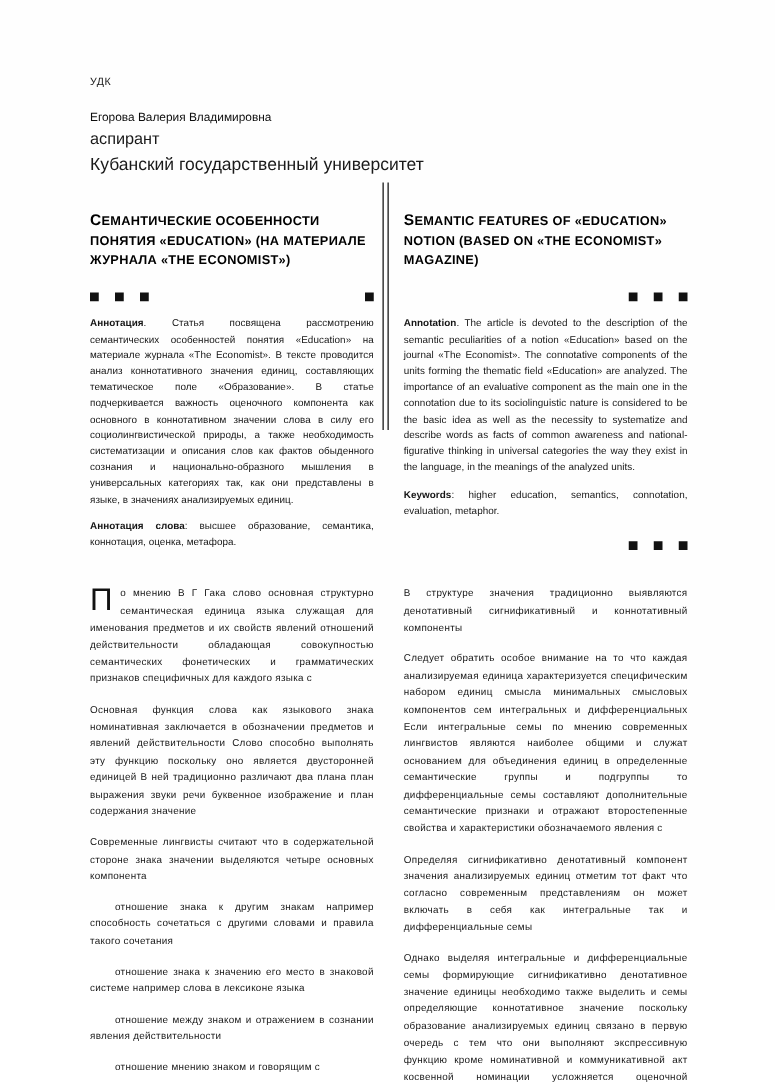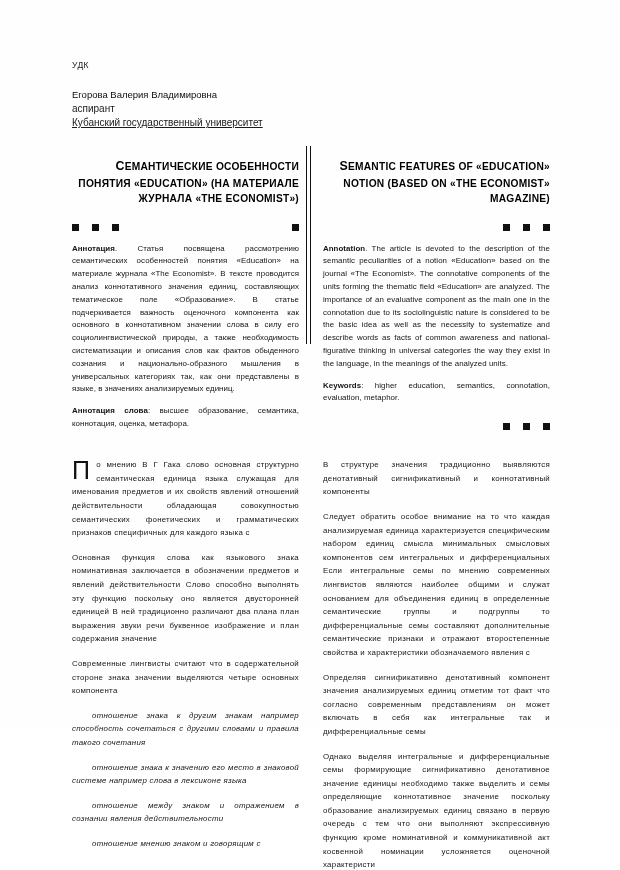--- a/index.html
+++ b/index.html
@@ -38,29 +38,28 @@
     color: #1a1a1a;
     margin-bottom: 19px;
   }
   .author {
     font-size: 9.5px;
     font-weight: normal;
     color: #0d0d0d;
     line-height: 1.35;
   }
   .author-role {
-    font-size: 10px;
+    font-size: 13px;
     color: #1a1a1a;
     line-height: 1.45;
   }
   .author-affil {
-    font-size: 10px;
+    font-size: 14px;
     color: #1a1a1a;
     line-height: 1.45;
-    text-decoration: underline;
   }
 
   
   .cols {
     display: flex;
     gap: 24px;
     margin-top: 26px;
   }
   .col {
     width: 227px;
@@ -68,21 +67,20 @@
   }
 
   .title {
     font-size: 10.2px;
     font-weight: bold;
     line-height: 1.52;
     letter-spacing: .25px;
     text-transform: uppercase;
     color: #000;
     font-family: "Liberation Sans", sans-serif;
-    text-align: right;
   }
   .title .cap {
     font-size: 12.4px;
   }
 
   
   .sqrow {
     display: flex;
     align-items: center;
     height: 16px;
@@ -130,21 +128,21 @@
   }
   .bcol { width: 227px; }
   .para {
     font-size: 7.9px;
     line-height: 1.72;
     text-align: justify;
     color: #161616;
     letter-spacing: .25px;
     margin: 0 0 11px 0;
   }
-  .para.listitem { text-indent: 20px; font-style: italic; }
+  .para.listitem { text-indent: 20px; }
 
   .dropcap-para {
     position: relative;
   }
   .dropcap {
     float: left;
     font-size: 25px;
     line-height: 0.88;
     font-weight: normal;
     margin: 1px 6px 0 0;

